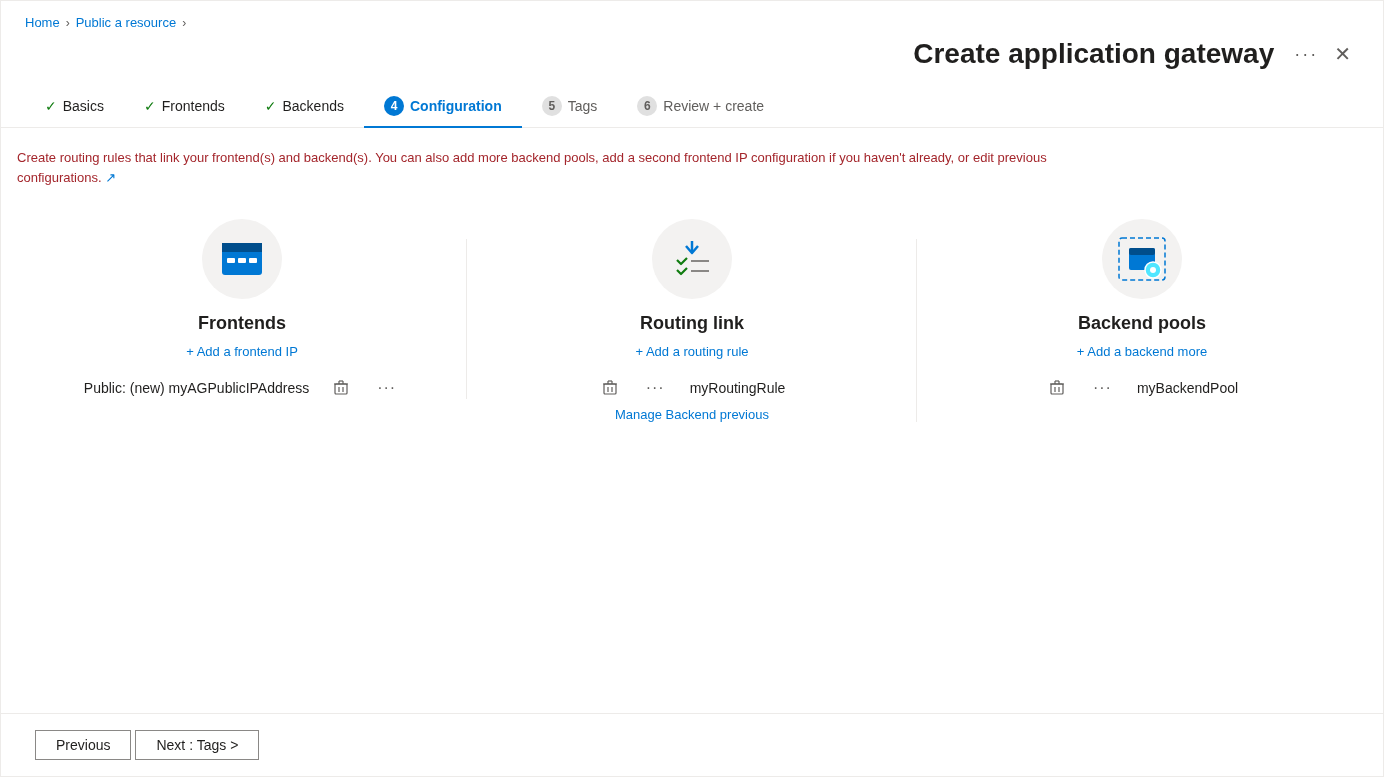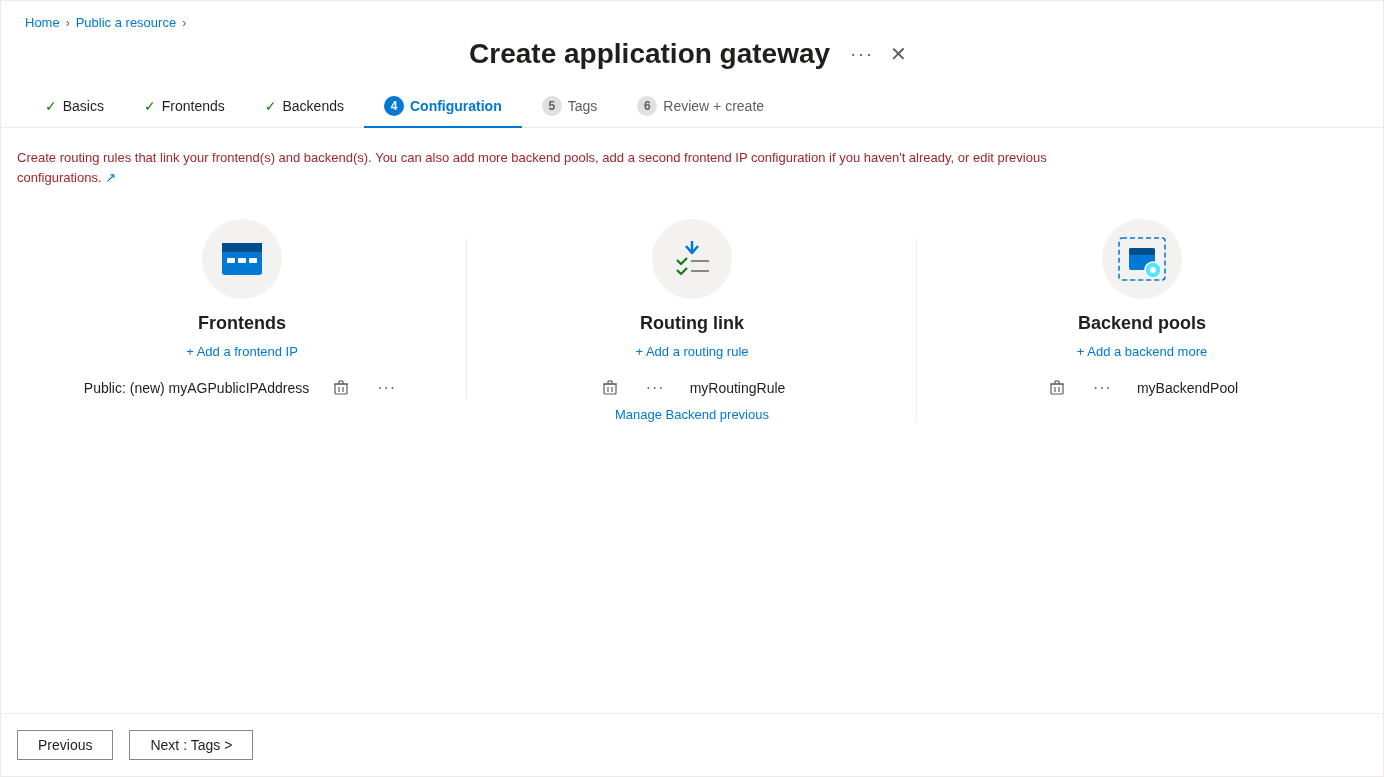--- a/index.html
+++ b/index.html
@@ -31,21 +31,21 @@
     .breadcrumb a {
       color: #0078d4;
       text-decoration: none;
       cursor: pointer;
     }
     .breadcrumb-sep { color: #605e5c; font-size: 12px; }
     .header-row {
       display: flex;
       align-items: center;
       padding: 8px 24px 0 24px;
-      justify-content: center;
+      justify-content: flex-end;
     }
     .header-left {
       display: flex;
       align-items: center;
       gap: 12px;
     }
     .page-title {
       font-size: 28px;
       font-weight: 600;
       color: #201f1e;
@@ -199,23 +199,23 @@
       align-items: center;
     }
     .manage-link {
       color: #0078d4;
       font-size: 13px;
       cursor: pointer;
       margin-top: 8px;
     }
     .footer {
       border-top: 1px solid #edebe9;
-      padding: 16px 16px;
-      display: flex;
-      gap: 16px;
+      padding: 16px 34px;
+      display: flex;
+      gap: 4px;
       align-items: flex-end;
     }
     .btn {
       padding: 6px 20px;
       font-size: 14px;
       cursor: pointer;
       border: 1px solid #8a8886;
       background: white;
       color: #201f1e;
       font-family: inherit;

